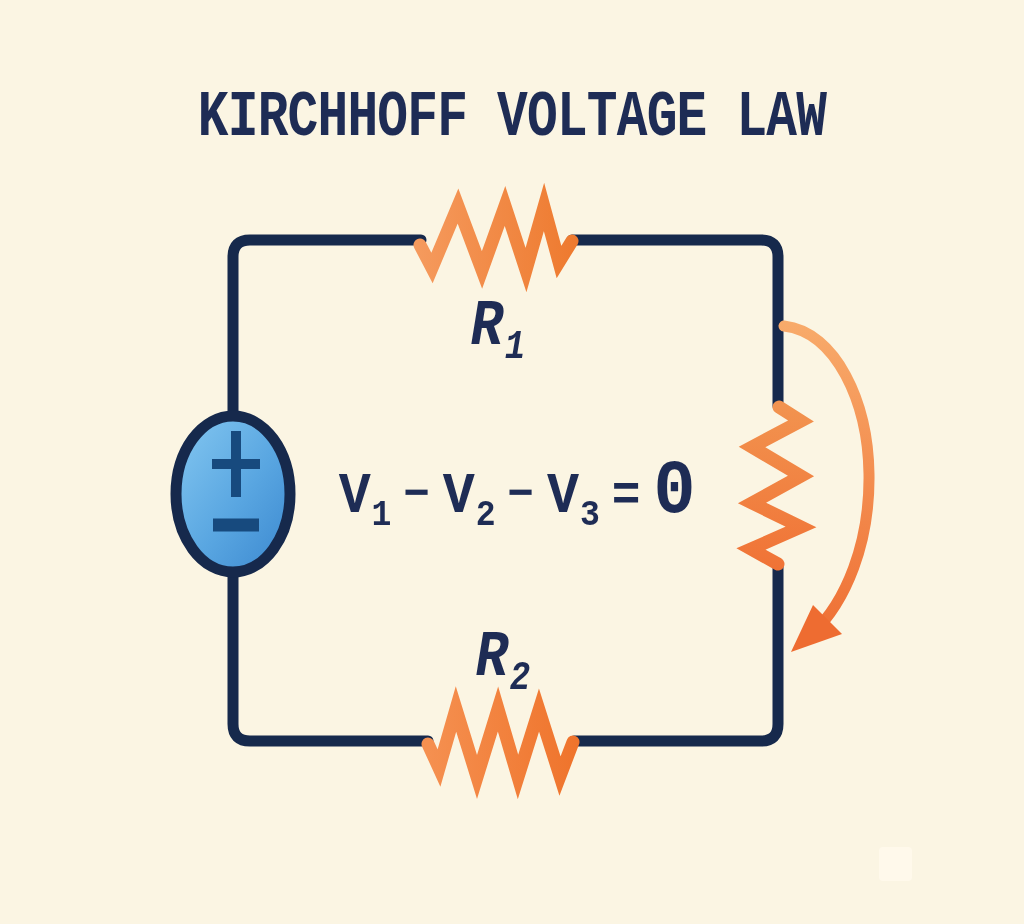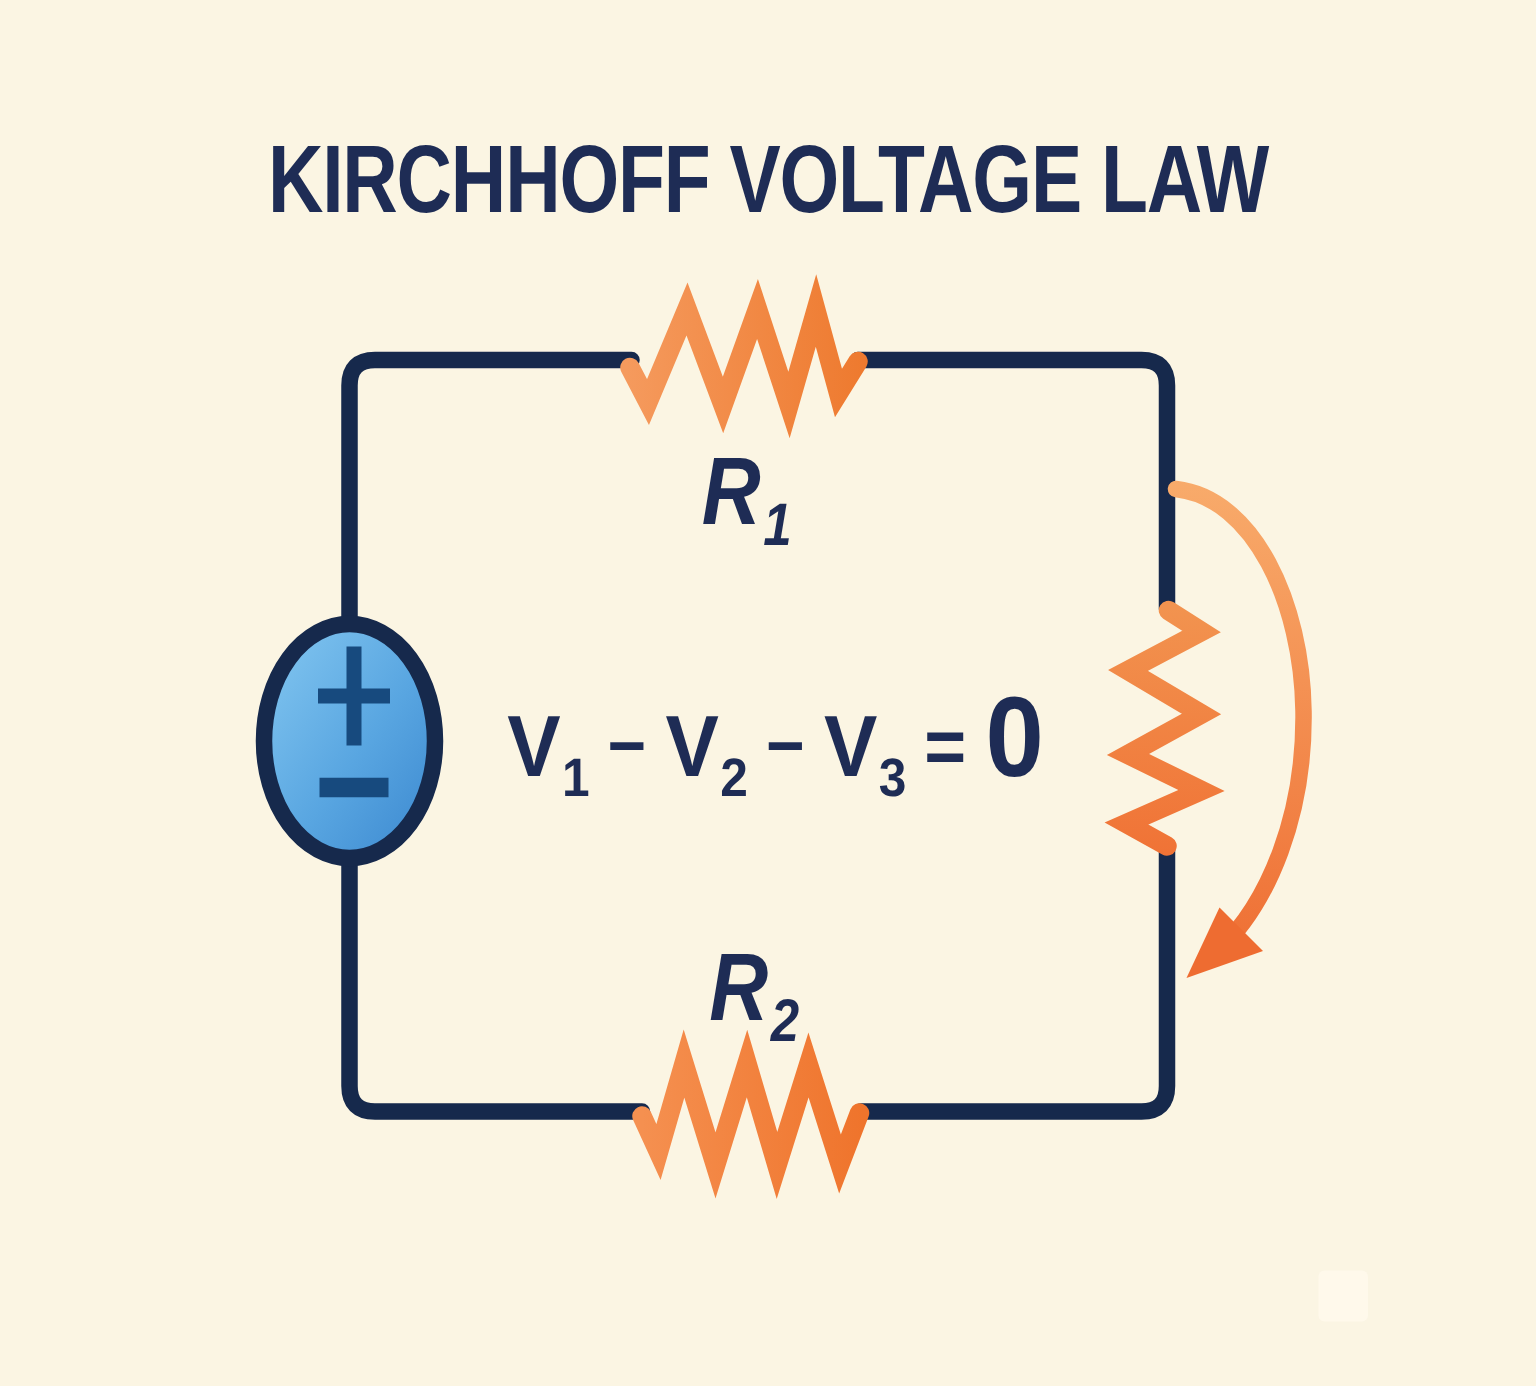--- a/index.html
+++ b/index.html
@@ -9,21 +9,21 @@
     --orange:#f08038;
     --source-symbol:#174a7e;
   }
   *{margin:0;padding:0;box-sizing:border-box;}
   html,body{width:1024px;height:924px;overflow:hidden;}
   body{
     background:var(--background);
     font-family:"Liberation Sans", sans-serif;
     position:relative;
   }
-  .stage{position:absolute;inset:0;}
+  .stage{position:absolute;inset:0;font-family:Liberation Mono, monospace;}
   .title{
     position:absolute;
     top:82px;left:50%;
     transform:translateX(-50%) scaleX(0.80);
     transform-origin:center;
     font-size:64px;
     font-weight:700;
     letter-spacing:-1px;
     color:var(--title);
     white-space:nowrap;

